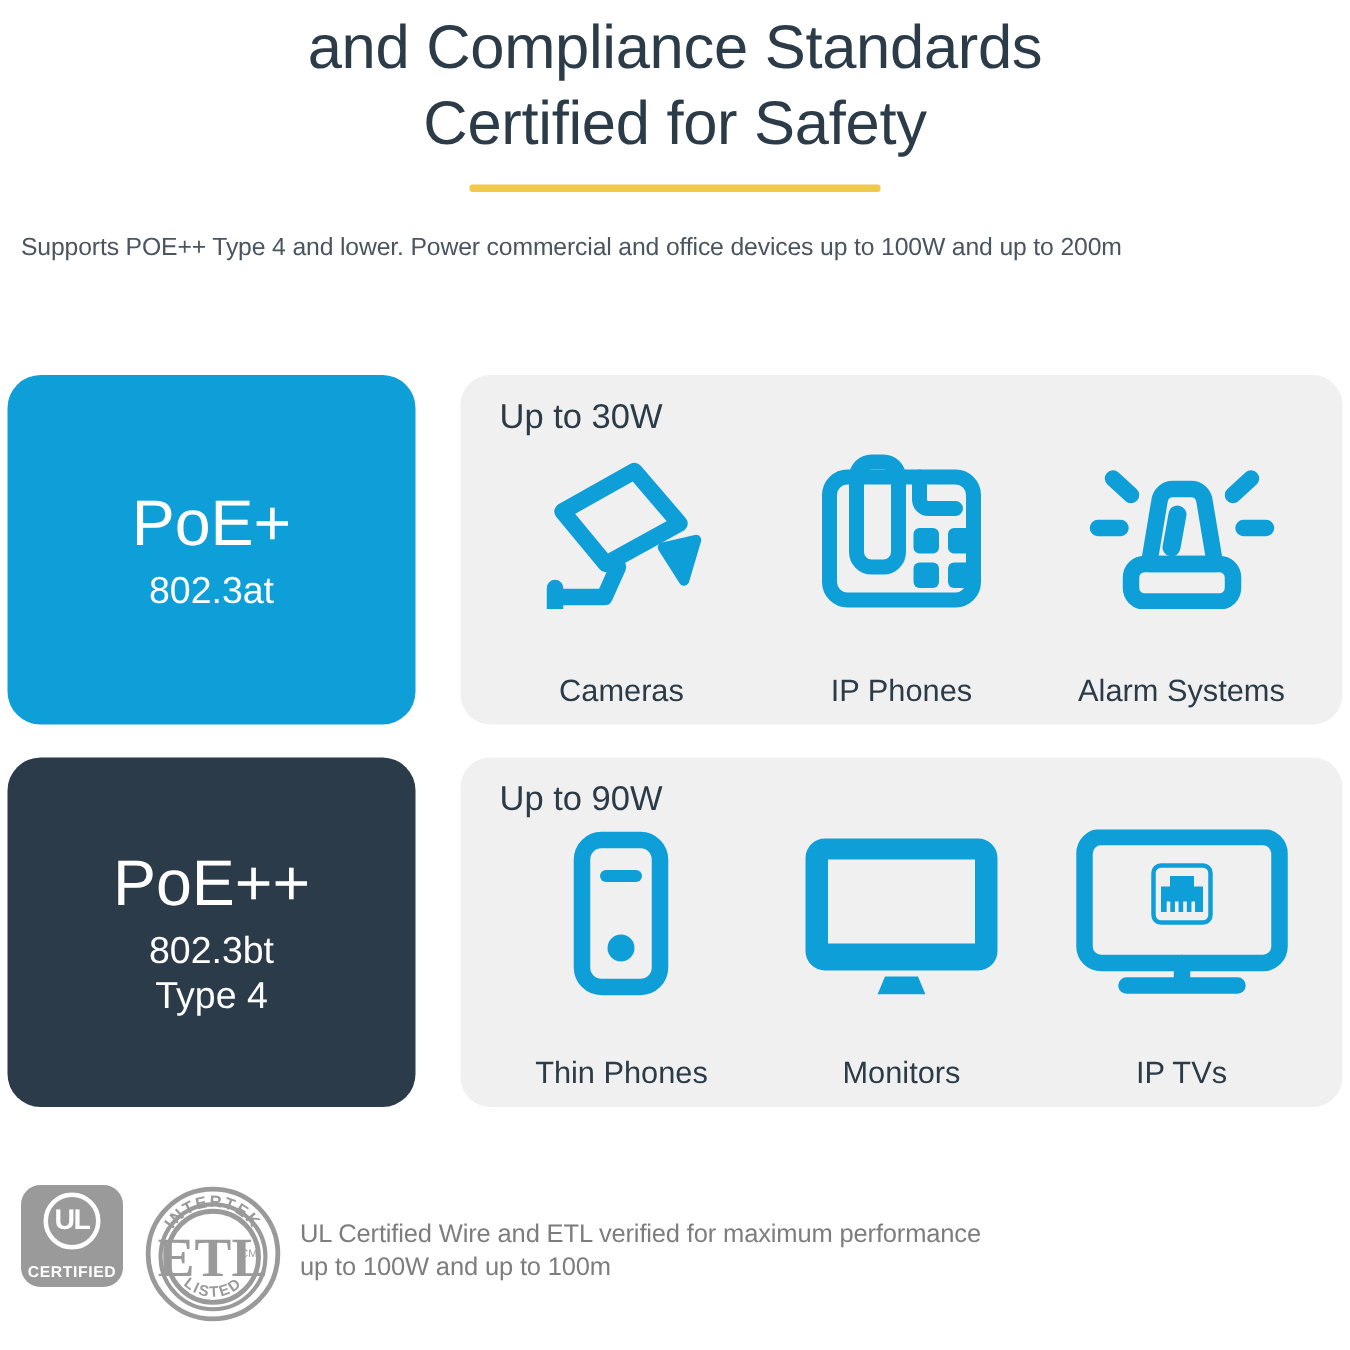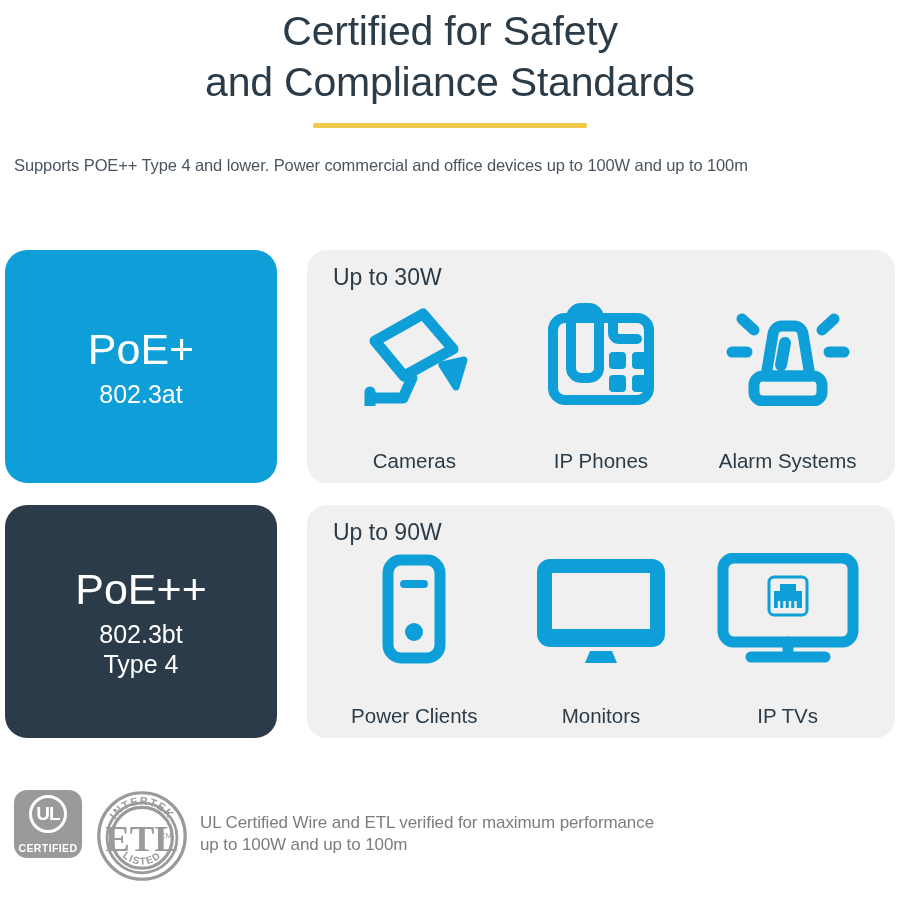--- a/index.html
+++ b/index.html
@@ -131,24 +131,24 @@
     line-height:22px;
     color:#7d7d7d;
     padding-top:22px;
     letter-spacing:-0.1px;
   }
 </style>
 </head>
 <body>
 
 <div id="header">
+  <div class="hl">and Compliance Standards</div>
   <div class="hl">Certified for Safety</div>
-  <div class="hl">and Compliance Standards</div>
   <div id="rule"></div>
-  <div id="subtitle">Supports POE++ Type 4 and lower. Power commercial and office devices up to 100W and up to 100m</div>
+  <div id="subtitle">Supports POE++ Type 4 and lower. Power commercial and office devices up to 100W and up to 200m</div>
 </div>
 
 <div id="grid">
 
   <div class="row">
     <div class="badge blue">
       <div class="badge-title">PoE+</div>
       <div class="badge-sub">802.3at</div>
     </div>
 
@@ -224,21 +224,21 @@
         <div class="icon-cell">
           <div class="icon-art">
             <svg width="66" height="110" viewBox="0 0 66 110">
               <g fill="none" stroke="#0f9fd8" stroke-linecap="round" stroke-linejoin="round">
                 <rect x="7" y="6" width="52" height="98" rx="13" stroke-width="11"></rect>
                 <path d="M23 30 L43 30" stroke-width="8"></path>
               </g>
               <circle cx="33" cy="78" r="9" fill="#0f9fd8"></circle>
             </svg>
           </div>
-          <div class="icon-label">Power Clients</div>
+          <div class="icon-label">Thin Phones</div>
         </div>
 
         <div class="icon-cell">
           <div class="icon-art">
             <svg width="134" height="108" viewBox="0 0 134 108">
               <rect x="3" y="4" width="128" height="88" rx="13" fill="#0f9fd8"></rect>
               <rect x="18" y="18" width="98" height="56" fill="#f0f0f0"></rect>
               <path d="M56 96 L78 96 L83 108 L51 108 Z" fill="#0f9fd8"></path>
             </svg>
           </div>

